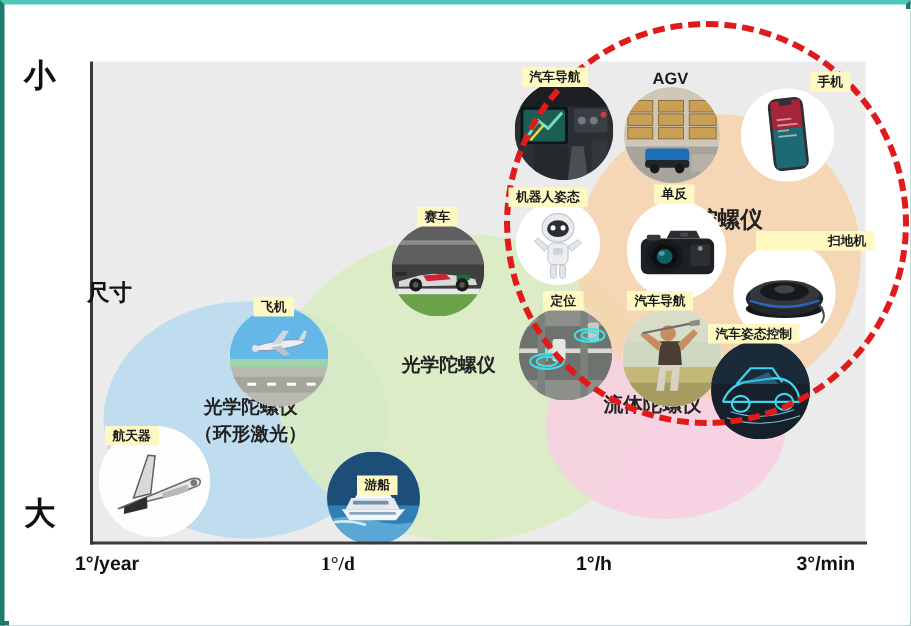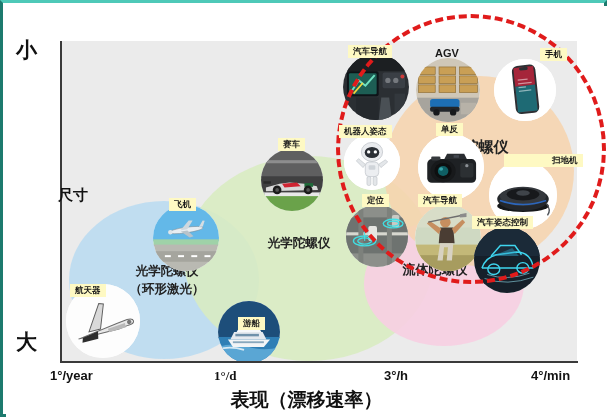--- a/index.html
+++ b/index.html
@@ -397,19 +397,18 @@
 
   <div class="axis-y"></div>
   <div class="axis-x"></div>
 
   <div class="ylab-top">小</div>
   <div class="ylab-mid">尺寸</div>
   <div class="ylab-bot">大</div>
 
   <div class="xtick" style="left:44px;">1°/year</div>
   <div class="xtick" style="left:208px;font-family:Liberation Serif, serif;">1°/d</div>
-  <div class="xtick" style="left:378px;">3°/h</div>
-  <div class="xtick" style="left:525px;">4°/min</div>
-
-  <div class="xtitle">表现（漂移速率）</div>
+  <div class="xtick" style="left:378px;">1°/h</div>
+  <div class="xtick" style="left:525px;">3°/min</div>
+
 
 </div>
 </div>
 
 </body></html>

